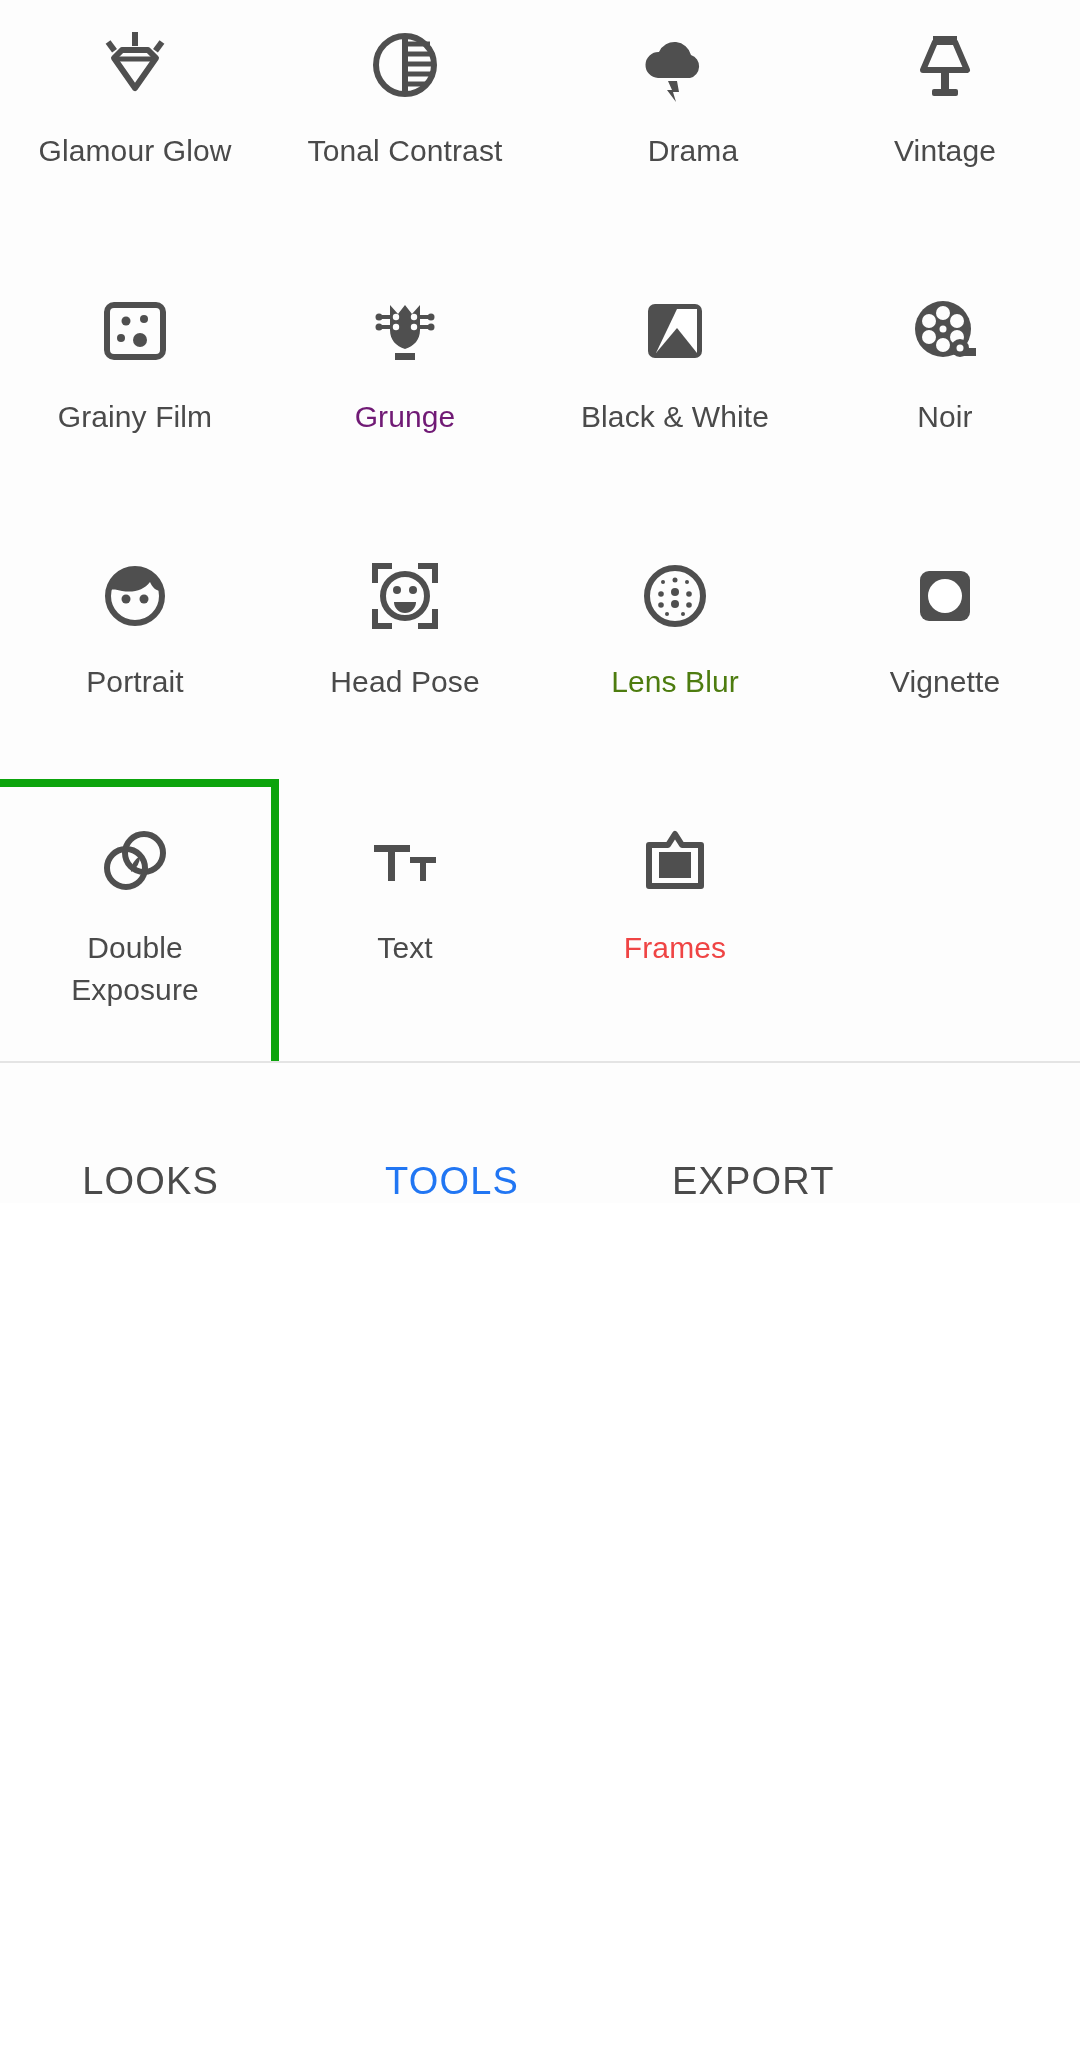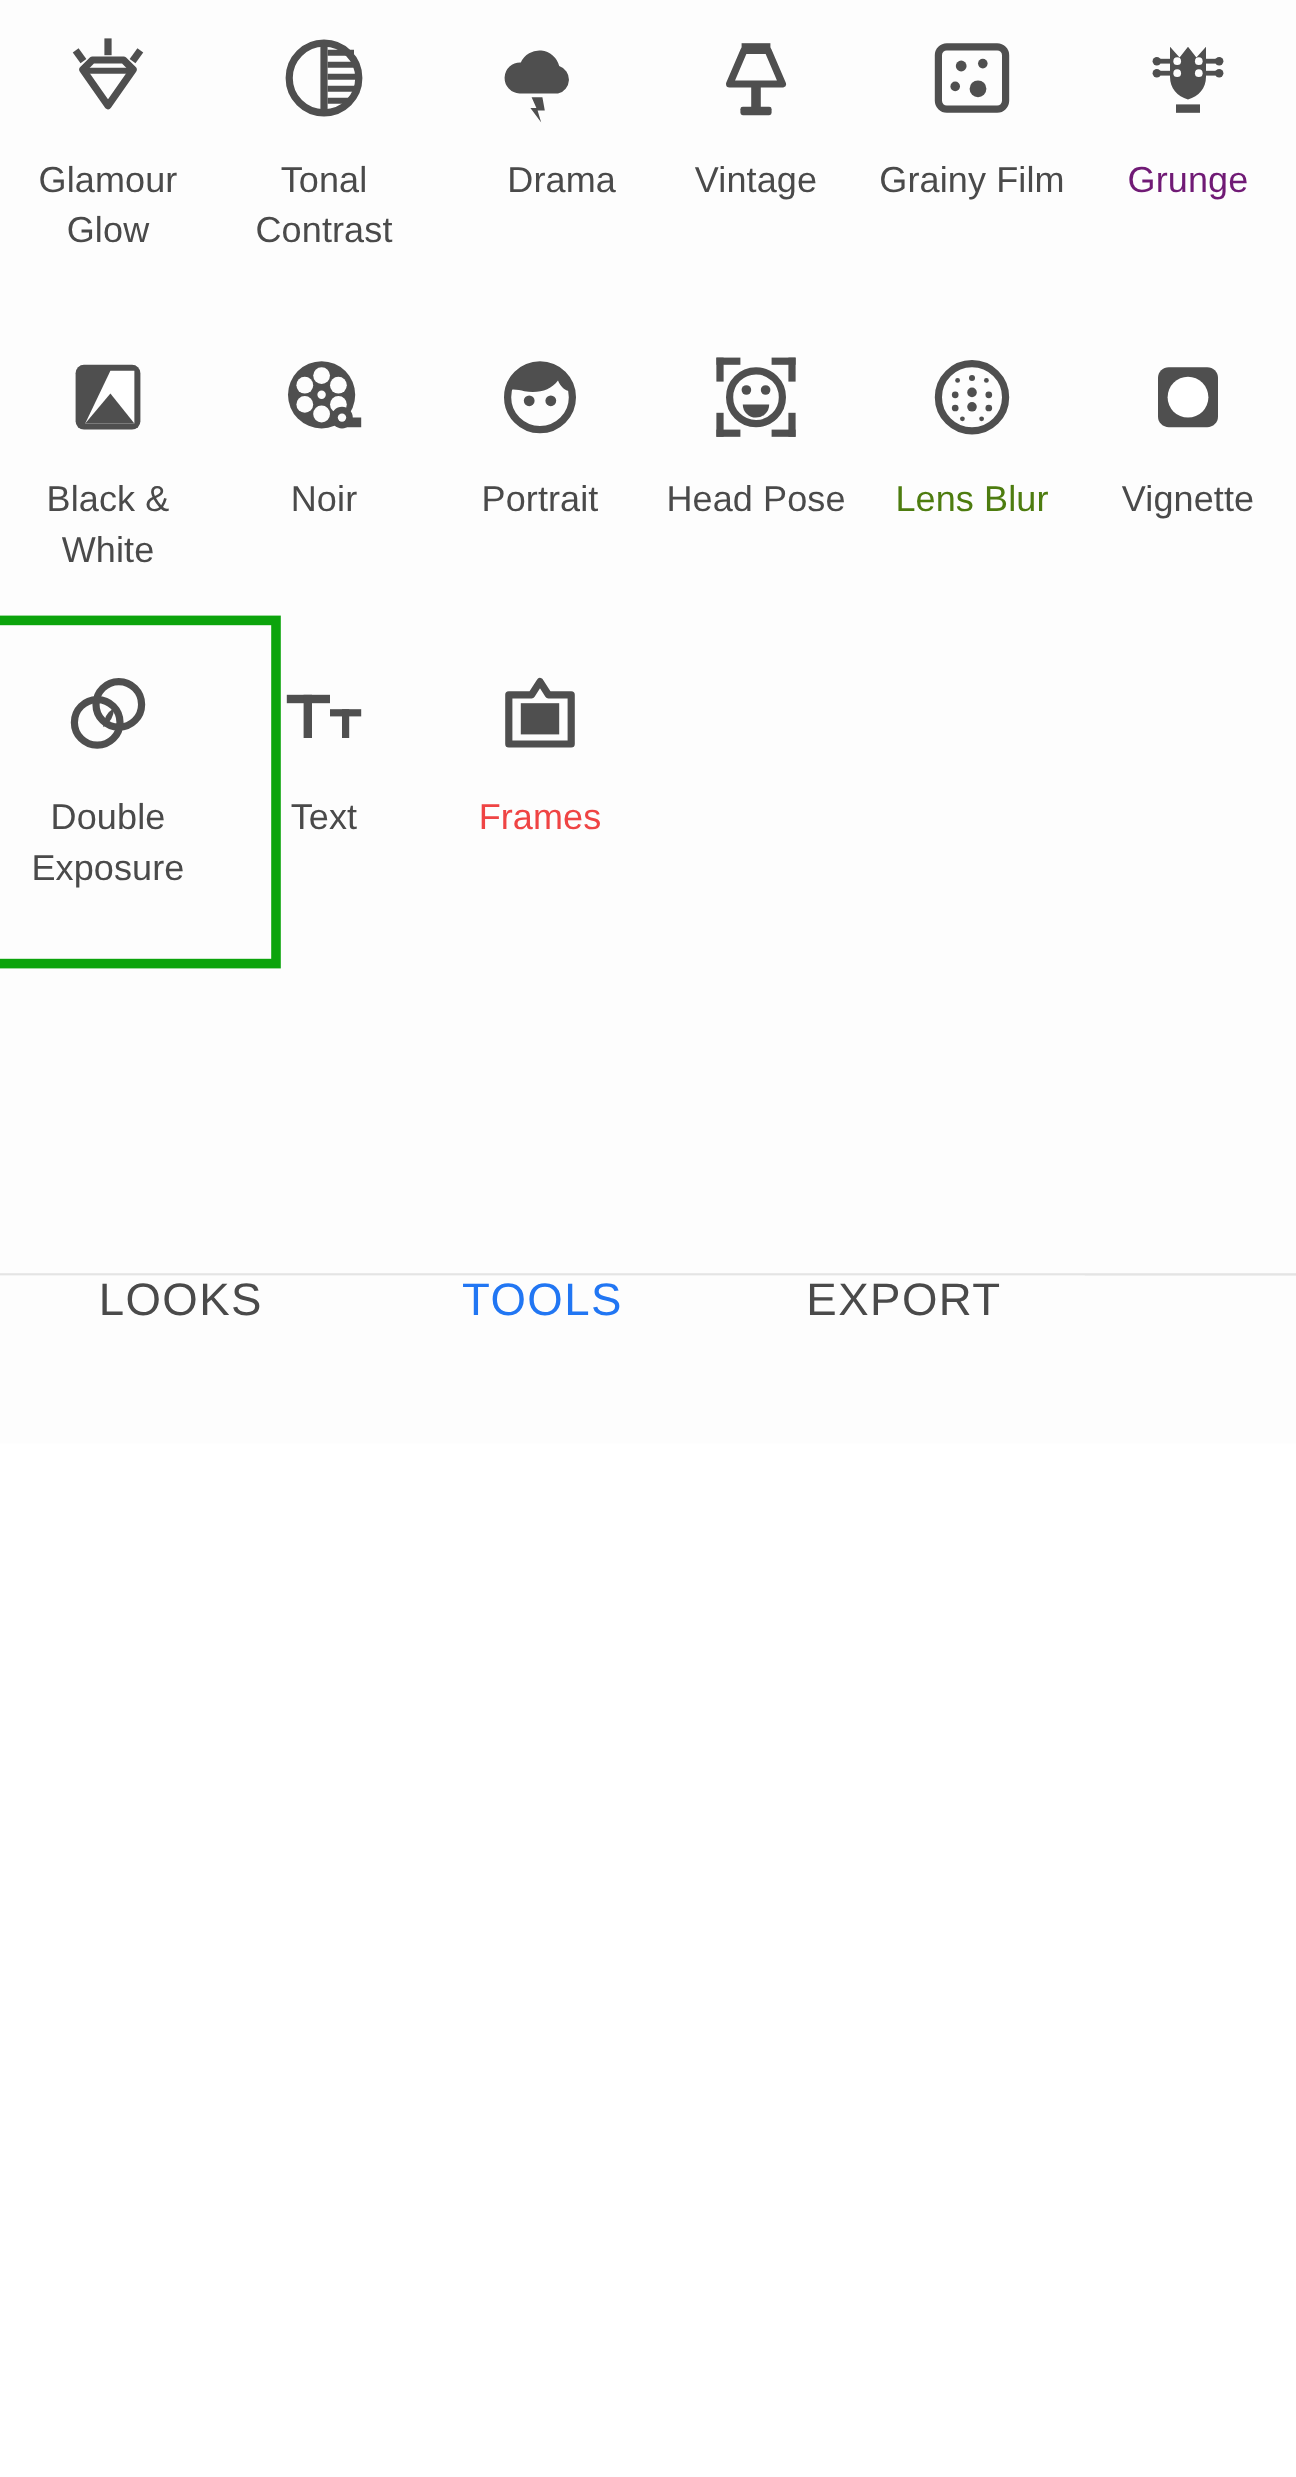--- a/index.html
+++ b/index.html
@@ -21,21 +21,21 @@
   }
 
   
   .tools-grid {
     position: absolute;
     top: 0;
     left: 0;
     width: 1080px;
     height: 1062px;
     display: grid;
-    grid-template-columns: repeat(6, 1fr);
+    grid-template-columns: repeat(4, 1fr);
     grid-template-rows: repeat(4, 1fr);
     background: #fdfdfd;
   }
 
   .tool-cell {
     position: relative;
     display: flex;
     flex-direction: column;
     align-items: center;
     justify-content: flex-start;
@@ -87,21 +87,21 @@
   }
 
   
   .tabbar {
     position: absolute;
     left: 0;
     top: 1063px;
     width: 904px;
     height: 140px;
     display: flex;
-    align-items: flex-start;
+    align-items: flex-end;
     background: #fdfdfd;
   }
 
   .tab {
     flex: 1;
     text-align: center;
     font-size: 38px;
     letter-spacing: 1.2px;
     color: #4a4a4a;
     cursor: pointer;

